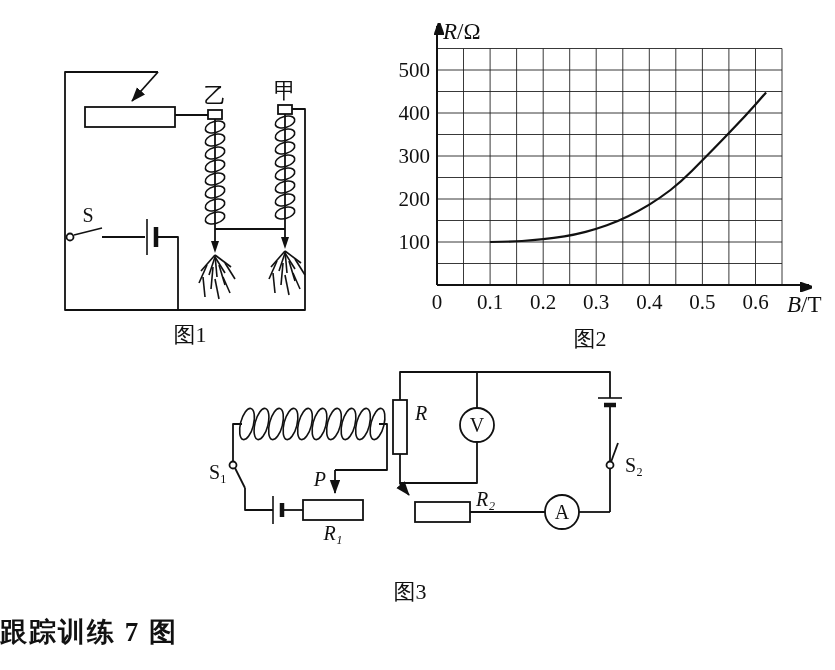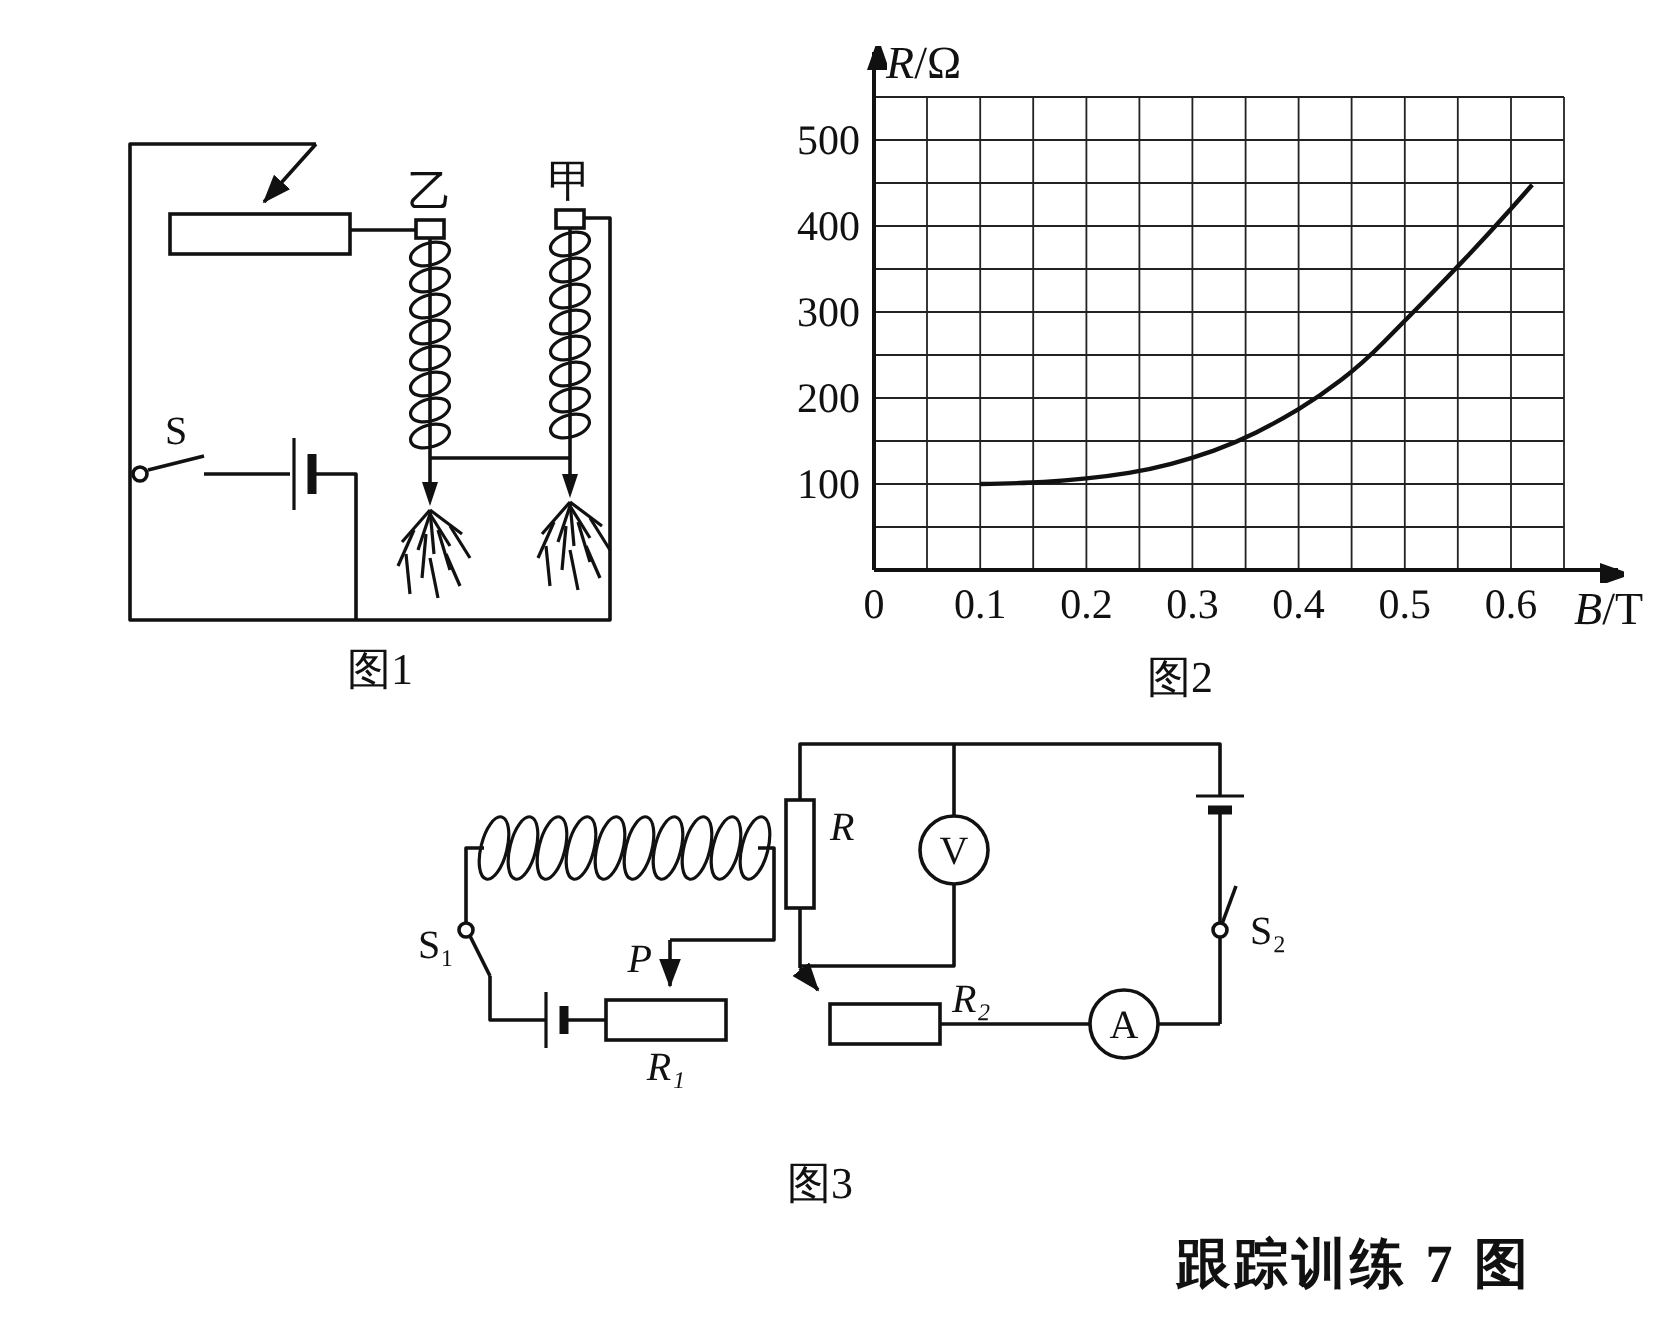--- a/index.html
+++ b/index.html
@@ -11,21 +11,21 @@
   svg text { fill:#111; font-family:"Liberation Serif", serif; }
   .wire   { stroke:#111; fill:none; stroke-width:1.8; stroke-linejoin:round; }
   .thin   { stroke:#111; stroke-width:1.6; }
   .thick  { stroke:#111; stroke-width:4.5; }
   .box    { fill:#fff; stroke:#111; stroke-width:1.8; }
   .lbl    { font-size:20px; }
   .lbl-lg { font-size:22px; }
   .it     { font-style:italic; }
   #caption {
     position:absolute; left:0; top:614px; width:766px;
-    text-align:right; font-size:27px; font-weight:700; letter-spacing:2px;
+    text-align:left; font-size:27px; font-weight:700; letter-spacing:2px;
   }
 </style>
 </head>
 <body>
 
 <svg id="fig1" width="320" height="340" viewBox="0 0 320 340" style="left:30px; top:15px;">
   <defs>
     <marker id="arrow1" markerWidth="10" markerHeight="8" refX="7.5" refY="3" orient="auto" markerUnits="strokeWidth">
       <path d="M0,0 L8,3 L0,6 Z" fill="#111"></path>
     </marker>

